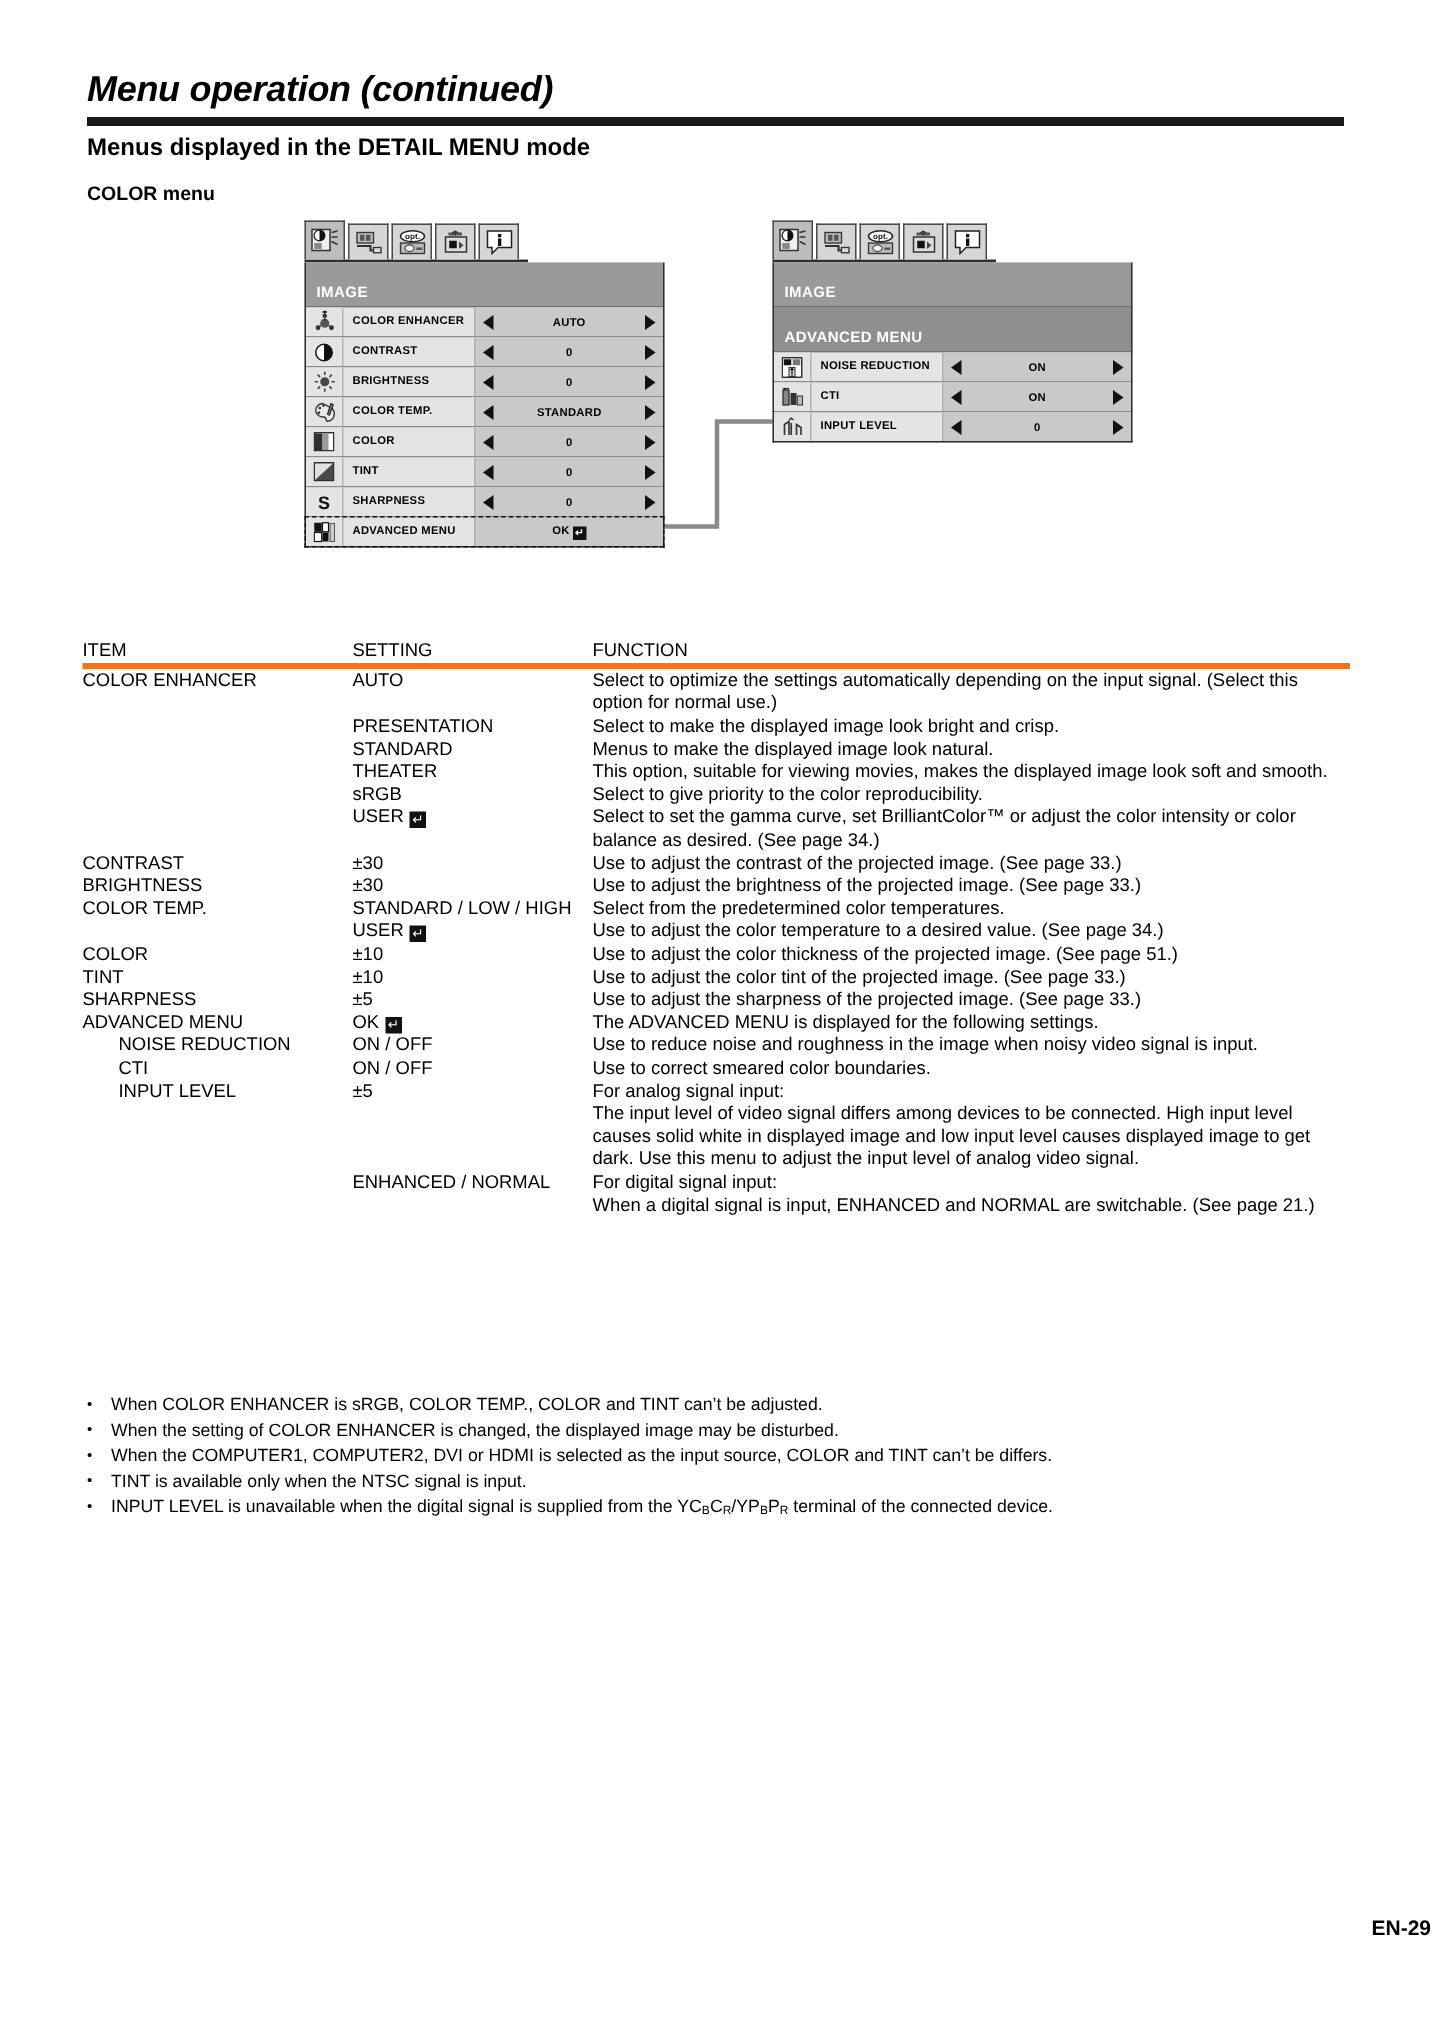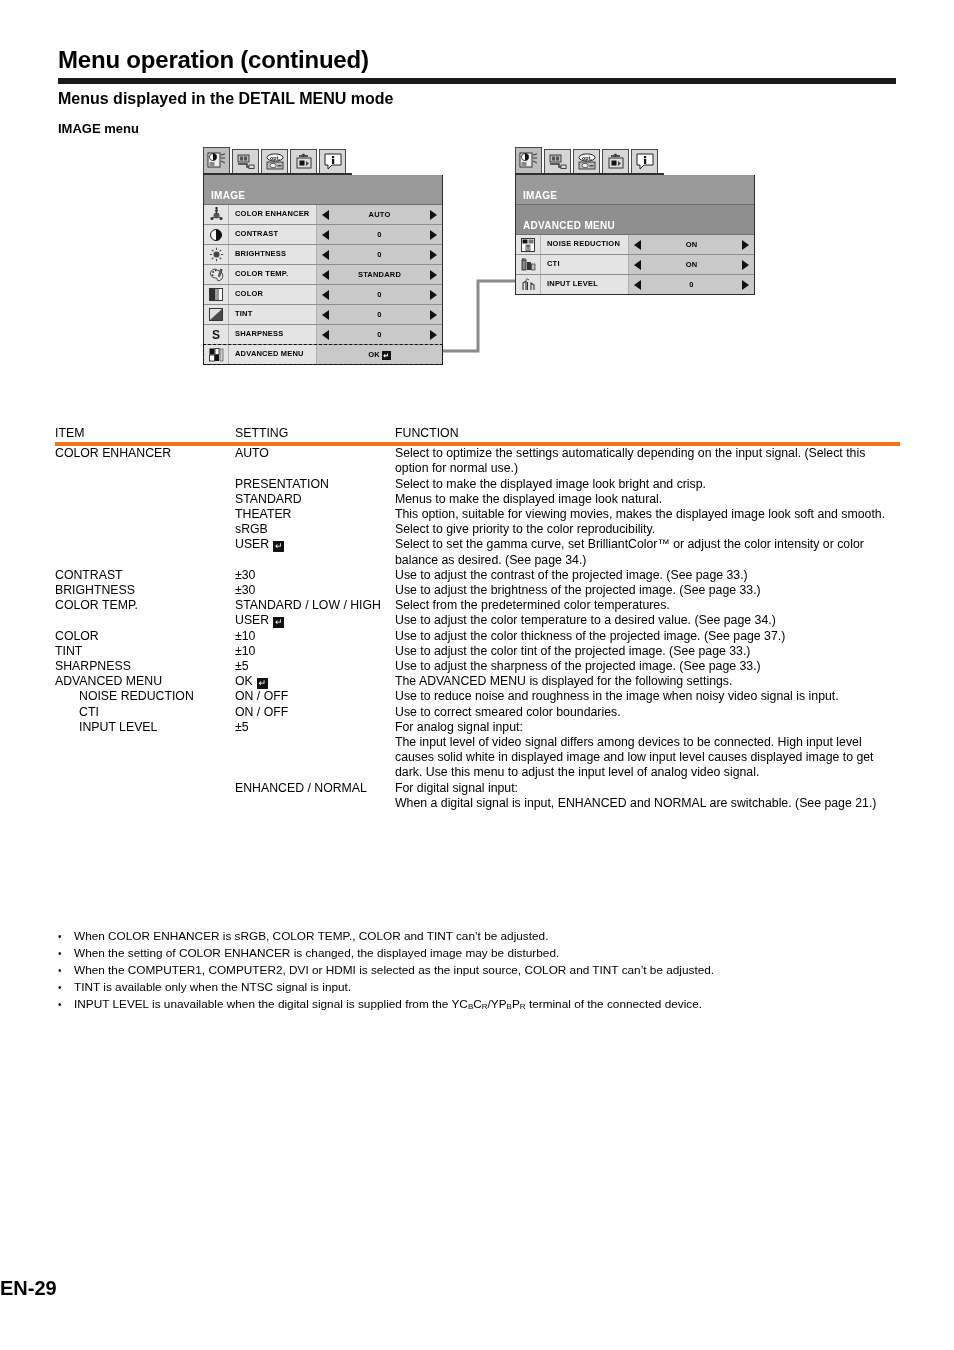--- a/index.html
+++ b/index.html
@@ -22,20 +22,21 @@
     width: 954px;
     height: 1350px;
   }
 
   
   .page-title {
     position: absolute;
     left: 58px;
     top: 46px;
     font-size: 24px;
+    font-style: italic;
     font-weight: bold;
     letter-spacing: -0.2px;
   }
   .title-rule {
     position: absolute;
     left: 58px;
     top: 78px;
     width: 838px;
     height: 6px;
     background: #1a1a1a;
@@ -217,34 +218,34 @@
   }
   .note .txt { flex: 1 1 auto; }
   sub { font-size: 0.68em; vertical-align: -0.15em; }
 
   
   .footer {
     position: absolute;
     left: 0;
     top: 1277px;
     width: 954px;
-    text-align: left;
-    font-size: 20px;
+    text-align: right;
+    font-size: 14px;
     font-weight: bold;
   }
 </style>
 </head>
 <body>
 
 <div class="page">
 
   <div class="page-title">Menu operation (continued)</div>
   <div class="title-rule"></div>
   <div class="section-title">Menus displayed in the DETAIL MENU mode</div>
-  <div class="subsection-title">IMAGE menu</div>
+  <div class="subsection-title">COLOR menu</div>
 
   <svg class="connector" style="left:430px; top:170px; width:115px; height:200px;" viewBox="0 0 115 200">
     <path d="M 12 181 L 48 181 L 48 111 L 100 111" fill="none" stroke="#8a8a8a" stroke-width="3"></path>
     <polygon points="100,104 114,111 100,118" fill="#8a8a8a"></polygon>
   </svg>
 
   <div class="osd" style="left:203px; top:148px; width:240px;">
     <div class="osd-tabs">
       <div class="osd-tab active">
         <svg width="20" height="17" viewBox="0 0 20 17">
@@ -624,21 +625,21 @@
           <div class="c-item"></div>
           <div class="c-set">USER<span class="enter-glyph" style="width: 11px; height: 11px; line-height: 11px; font-size: 9px; margin-left: 4px;">↵</span></div>
           <div class="c-fn">
             <div>Use to adjust the color temperature to a desired value. (See page 34.)</div>
           </div>
         </div>
         <div class="spec-row">
           <div class="c-item">COLOR</div>
           <div class="c-set">±10</div>
           <div class="c-fn">
-            <div>Use to adjust the color thickness of the projected image. (See page 37.)</div>
+            <div>Use to adjust the color thickness of the projected image. (See page 51.)</div>
           </div>
         </div>
         <div class="spec-row">
           <div class="c-item">TINT</div>
           <div class="c-set">±10</div>
           <div class="c-fn">
             <div>Use to adjust the color tint of the projected image. (See page 33.)</div>
           </div>
         </div>
         <div class="spec-row">
@@ -692,21 +693,21 @@
       <div class="note">
         <span class="bullet">•</span>
         <span class="txt">When COLOR ENHANCER is sRGB, COLOR TEMP., COLOR and TINT can’t be adjusted.</span>
       </div>
       <div class="note">
         <span class="bullet">•</span>
         <span class="txt">When the setting of COLOR ENHANCER is changed, the displayed image may be disturbed.</span>
       </div>
       <div class="note">
         <span class="bullet">•</span>
-        <span class="txt">When the COMPUTER1, COMPUTER2, DVI or HDMI is selected as the input source, COLOR and TINT can’t be adjusted.</span>
+        <span class="txt">When the COMPUTER1, COMPUTER2, DVI or HDMI is selected as the input source, COLOR and TINT can’t be differs.</span>
       </div>
       <div class="note">
         <span class="bullet">•</span>
         <span class="txt">TINT is available only when the NTSC signal is input.</span>
       </div>
       <div class="note">
         <span class="bullet">•</span>
         <span class="txt">INPUT LEVEL is unavailable when the digital signal is supplied from the YC<sub>B</sub>C<sub>R</sub>/YP<sub>B</sub>P<sub>R</sub> terminal of the connected device.</span>
       </div>
     </div>

